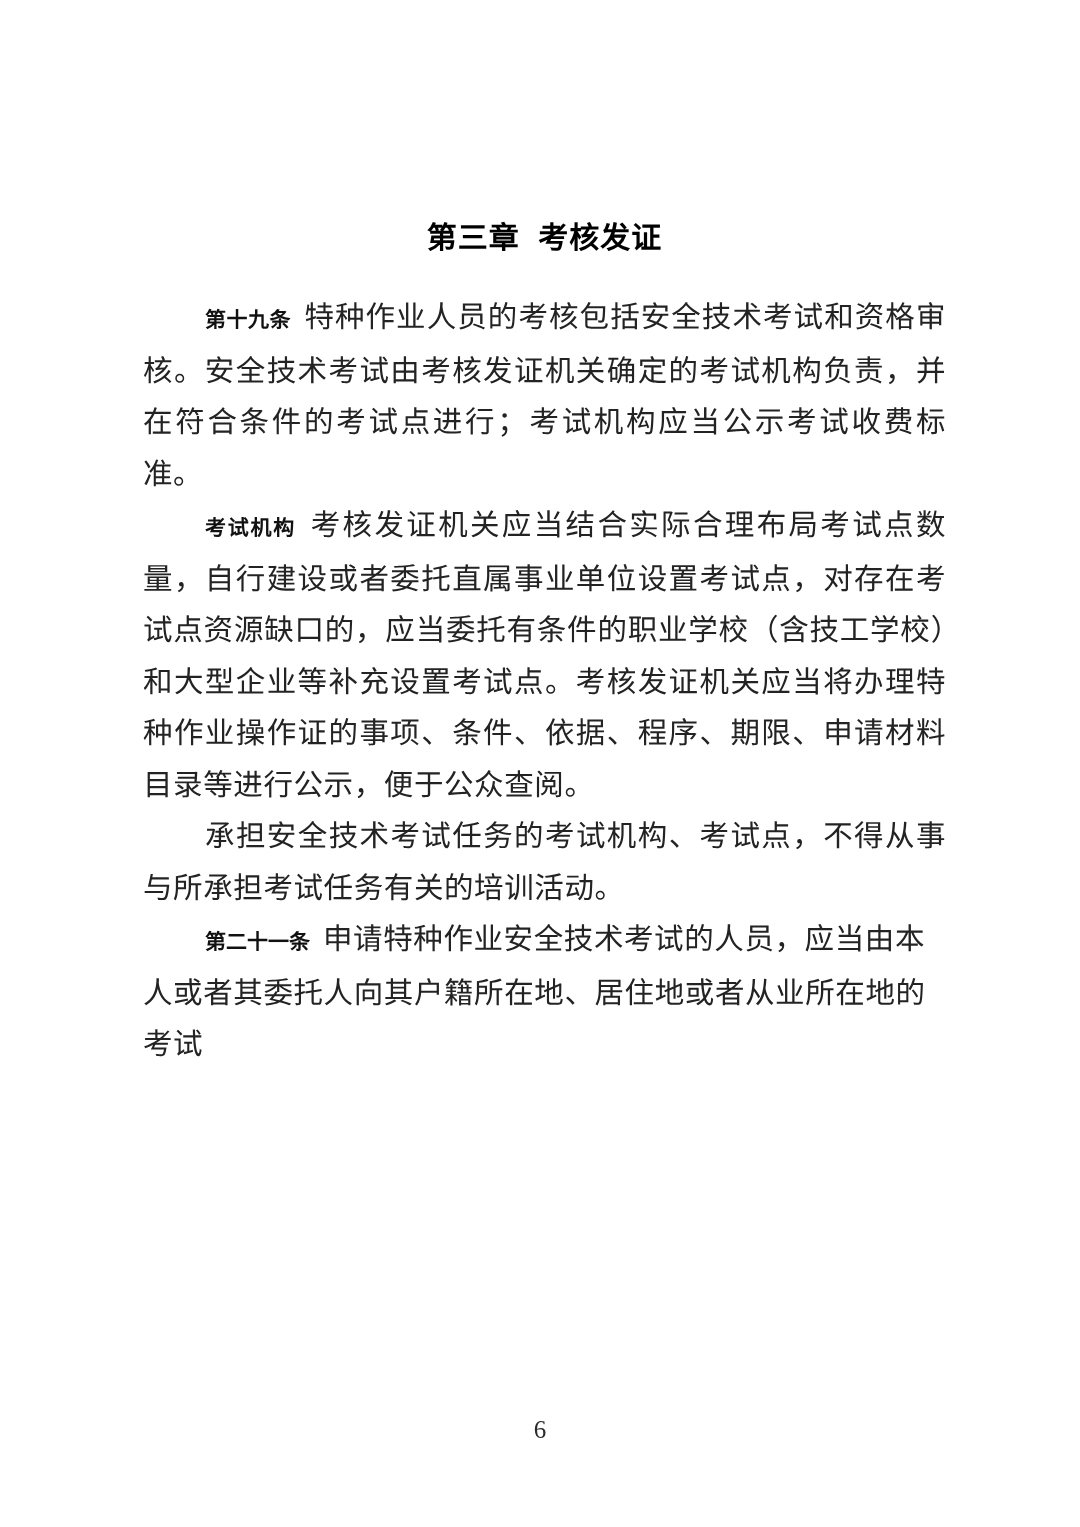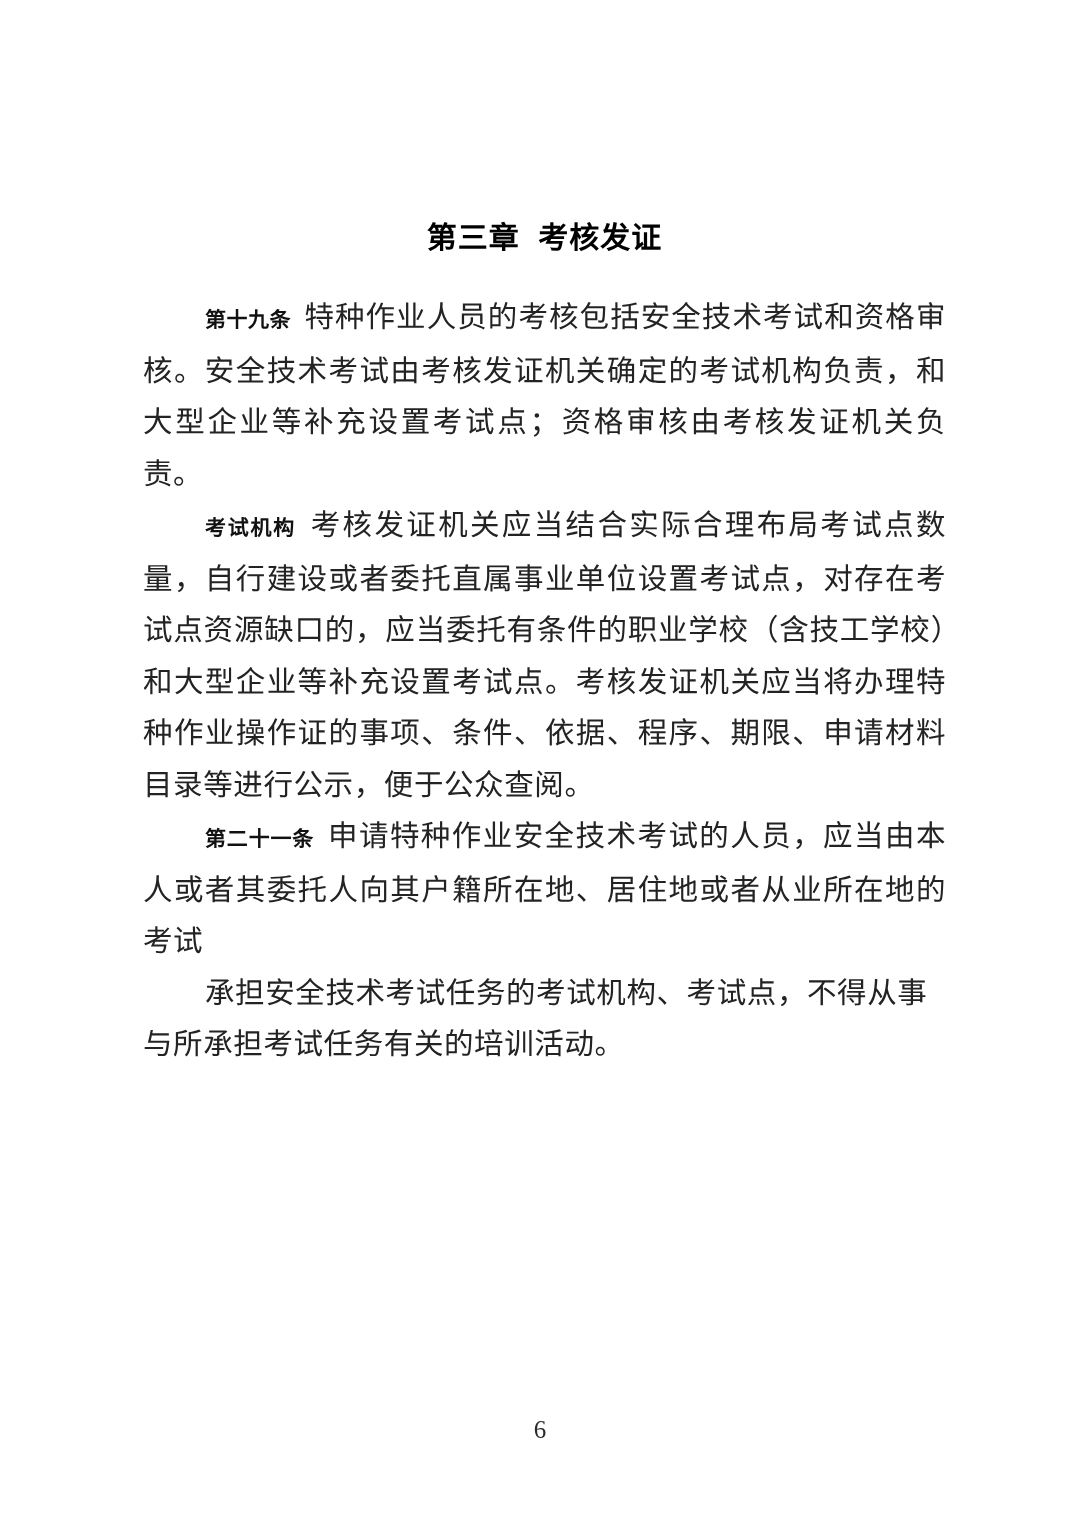--- a/index.html
+++ b/index.html
@@ -110,28 +110,28 @@
 <body>
 
 <div class="page">
 
   <div class="content">
 
     <h1 class="chapter-title">第三章  考核发证</h1>
 
     <div class="body-block">
 
-      <p class="para"><span class="article-label">第十九条</span><span class="label-gap"></span><span>特种作业人员的考核包括安全技术考试和资格审核。安全技术考试由考核发证机关确定的考试机构负责，和大型企业等补充设置考试点；资格审核由考核发证机关负责。</span></p>
+      <p class="para"><span class="article-label">第十九条</span><span class="label-gap"></span><span>特种作业人员的考核包括安全技术考试和资格审核。安全技术考试由考核发证机关确定的考试机构负责，并在符合条件的考试点进行；考试机构应当公示考试收费标准。</span></p>
 
       <p class="para"><span class="article-label">考试机构</span><span class="label-gap"></span><span>考核发证机关应当结合实际合理布局考试点数量，自行建设或者委托直属事业单位设置考试点，对存在考试点资源缺口的，应当委托有条件的职业学校（含技工学校）和大型企业等补充设置考试点。考核发证机关应当将办理特种作业操作证的事项、条件、依据、程序、期限、申请材料目录等进行公示，便于公众查阅。</span></p>
 
 
 
+      <p class="para"><span>承担安全技术考试任务的考试机构、考试点，不得从事与所承担考试任务有关的培训活动。</span></p>
+
       <p class="para"><span class="article-label">第二十一条</span><span class="label-gap"></span><span>申请特种作业安全技术考试的人员，应当由本人或者其委托人向其户籍所在地、居住地或者从业所在地的考试</span></p>
-
-      <p class="para"><span>承担安全技术考试任务的考试机构、考试点，不得从事与所承担考试任务有关的培训活动。</span></p>
 
     </div>
   </div>
 
   <div class="page-number">6</div>
 
 </div>
 
 </body></html>

